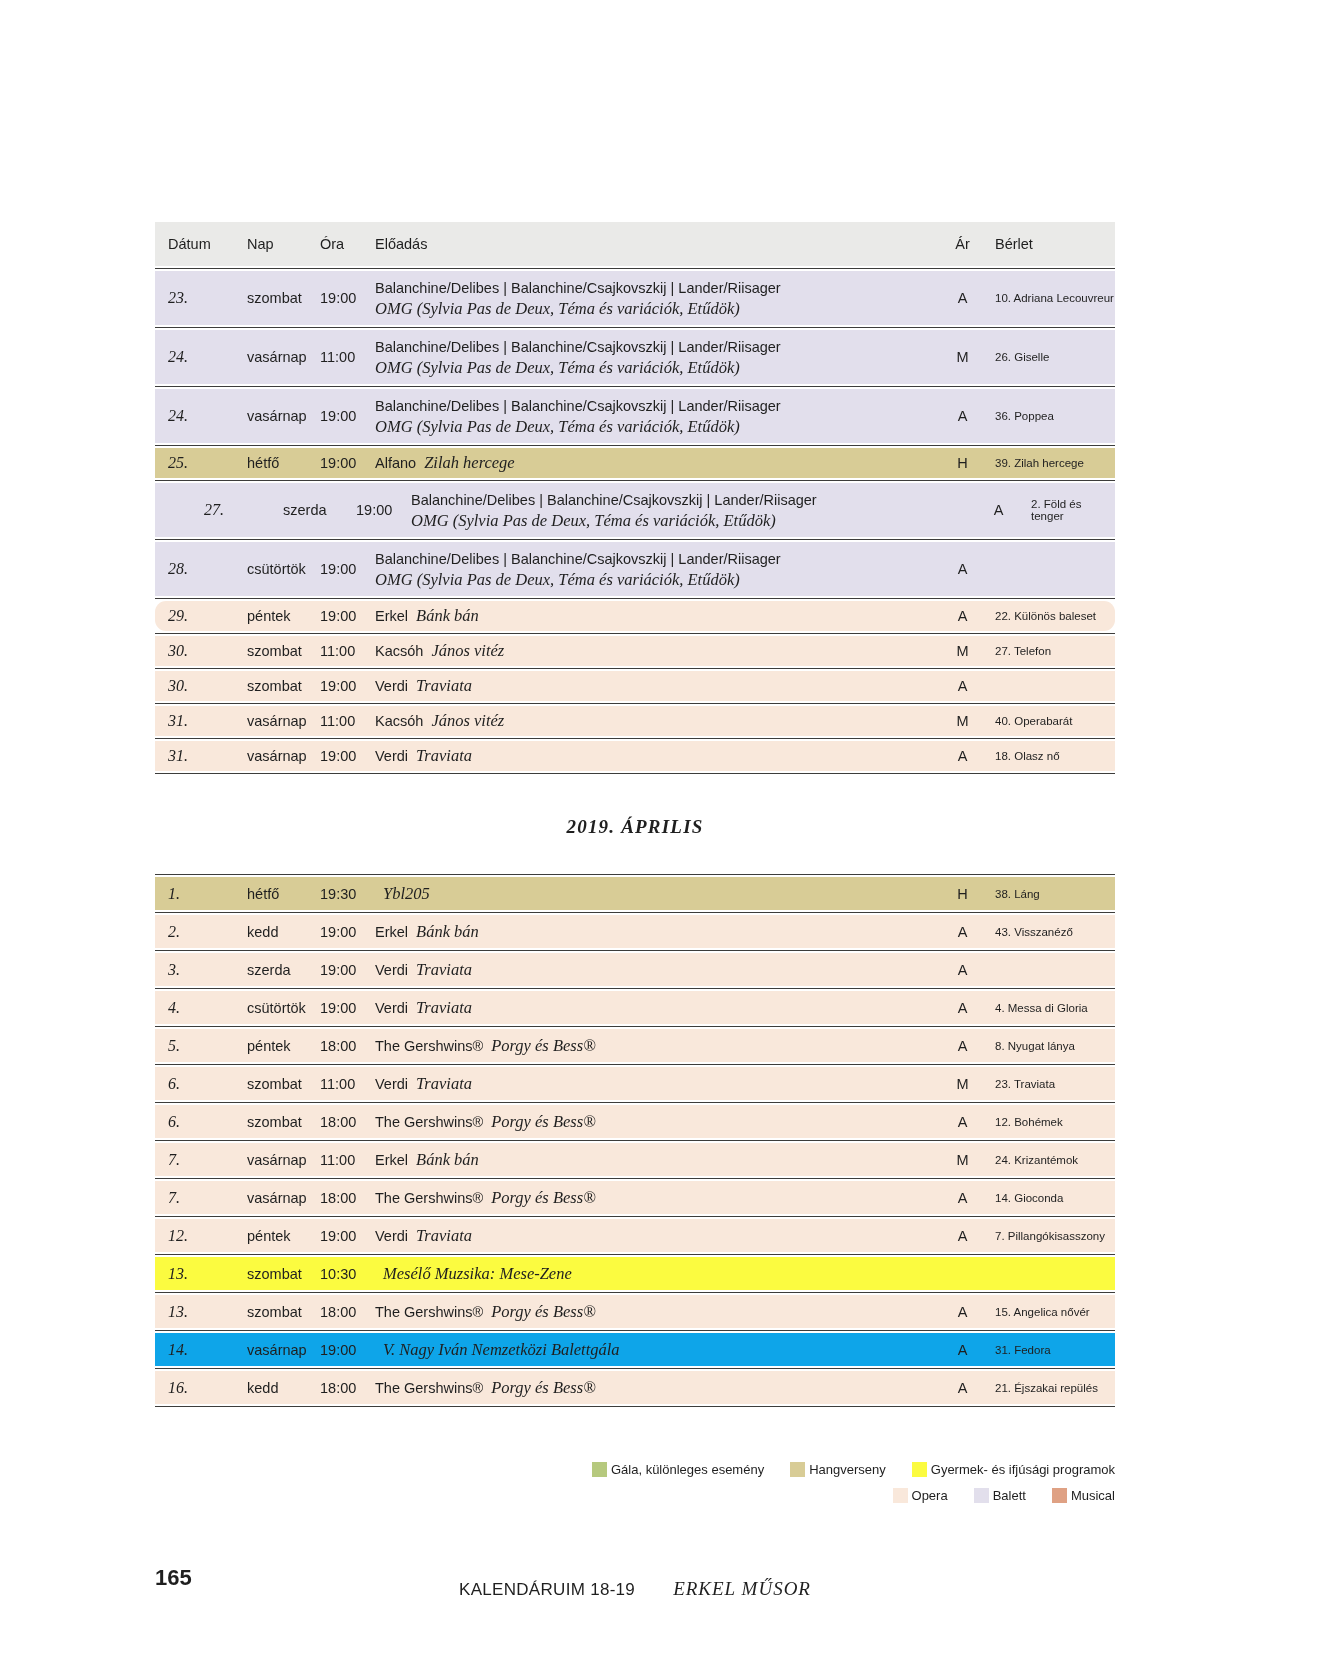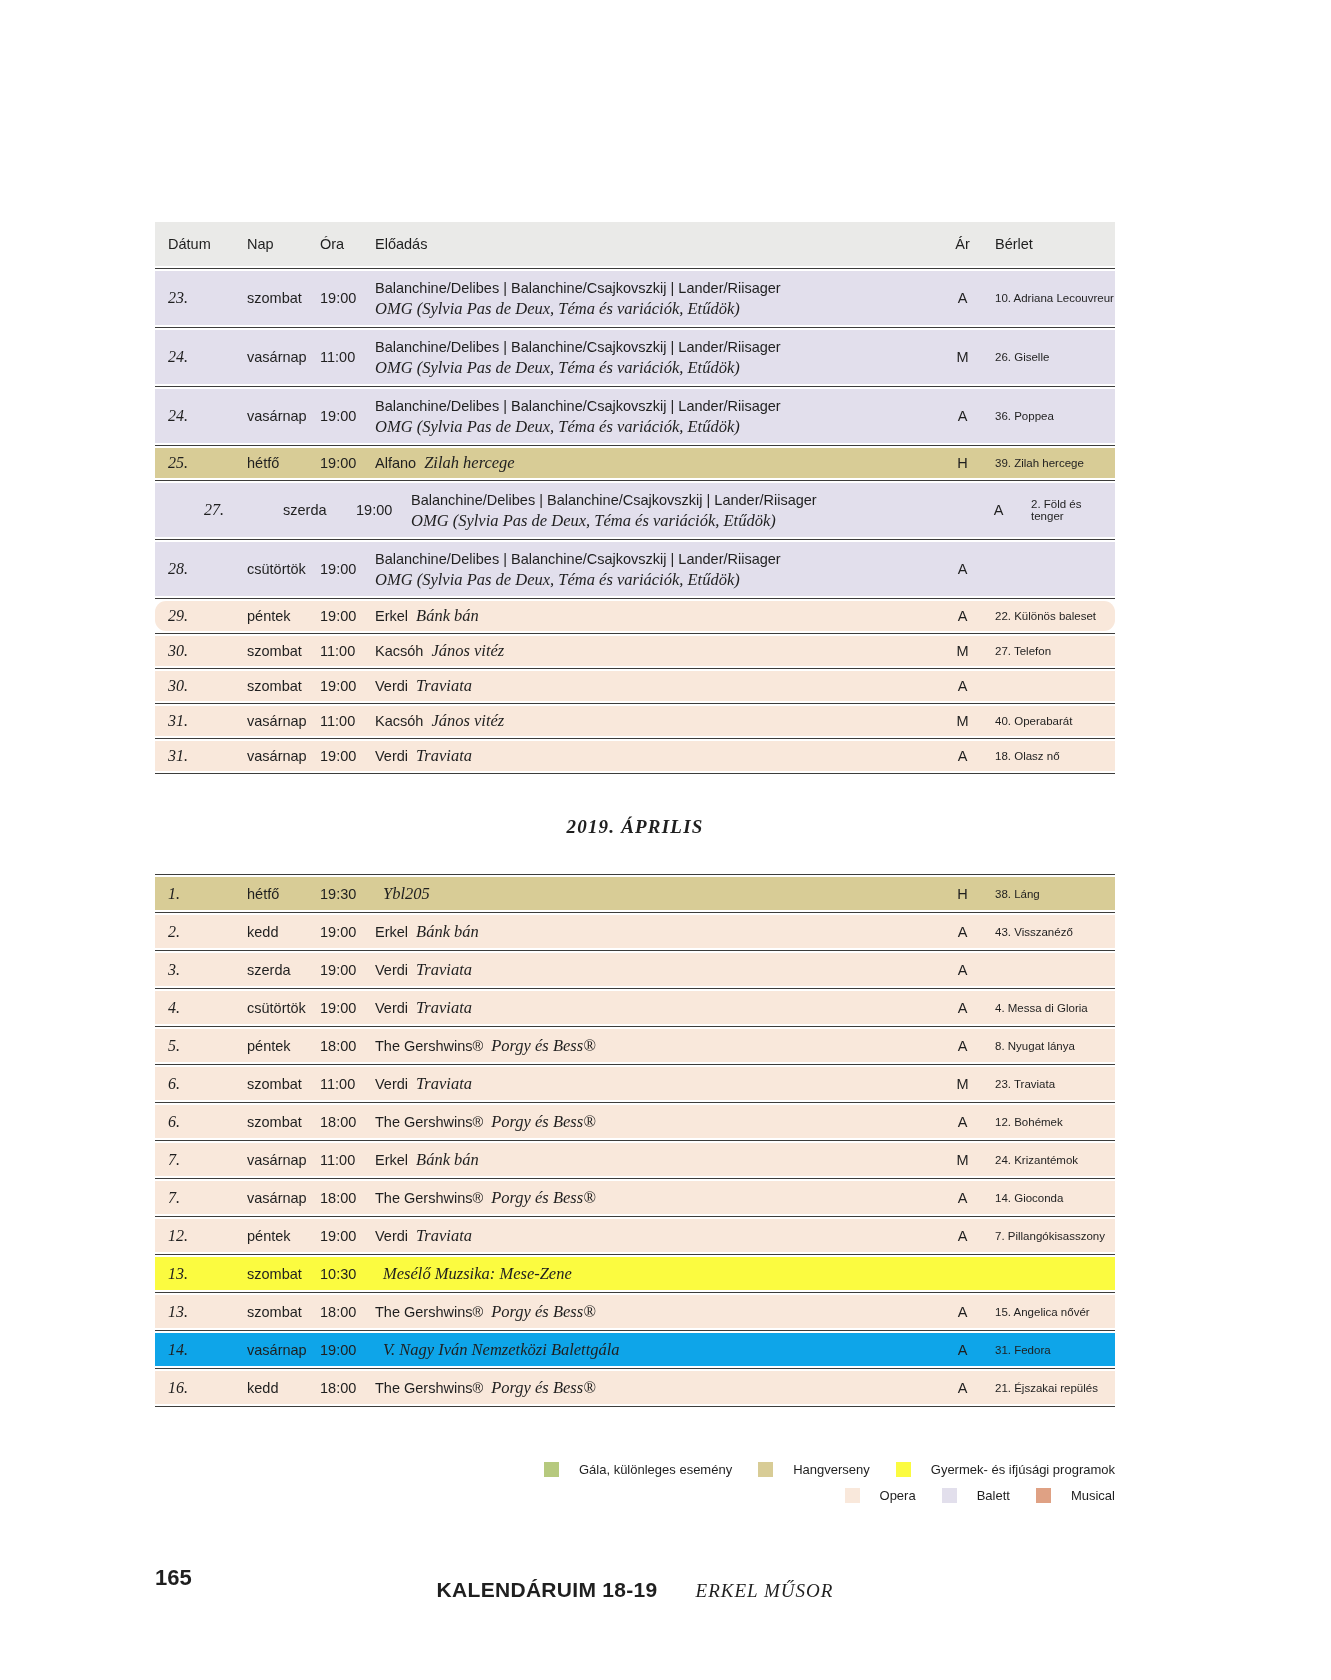--- a/index.html
+++ b/index.html
@@ -27,26 +27,26 @@
 
   .prog .serif{font-family:"Liberation Serif",serif;font-style:italic;font-size:16.5px;}
   .prog span.serif{margin-left:8px;}
   .prog div.serif{margin-top:1px;}
 
   .section-title{text-align:center;font-family:"Liberation Serif",serif;font-style:italic;font-weight:bold;
                  font-size:19px;letter-spacing:1.2px;padding:40px 0 34px 0;}
 
   .legend{position:absolute;right:216px;top:1462px;display:flex;flex-direction:column;align-items:flex-end;gap:11px;}
   .legend-row{display:flex;gap:26px;align-items:center;}
-  .legend-item{display:flex;align-items:center;gap:20px;font-size:13px;}
+  .legend-item{display:flex;align-items:center;gap:4px;font-size:13px;}
   .swatch{width:15px;height:15px;display:inline-block;}
 
   .footer-left{position:absolute;top:1578px;left:155px;width:960px;display:flex;justify-content:center;
                align-items:baseline;gap:38px;}
-  .footer-bold{font-weight:bold;font-size:21px;letter-spacing:.3px;}
+  .footer-bold{font-weight:normal;font-size:17px;letter-spacing:.3px;}
   .footer-italic{font-family:"Liberation Serif",serif;font-style:italic;font-size:19px;letter-spacing:1px;}
   .page-number{position:absolute;top:1565px;left:155px;width:960px;
                font-weight:bold;font-size:22px;}
 </style>
 </head>
 <body>
 
 <div class="page">
 
   <div class="content">

